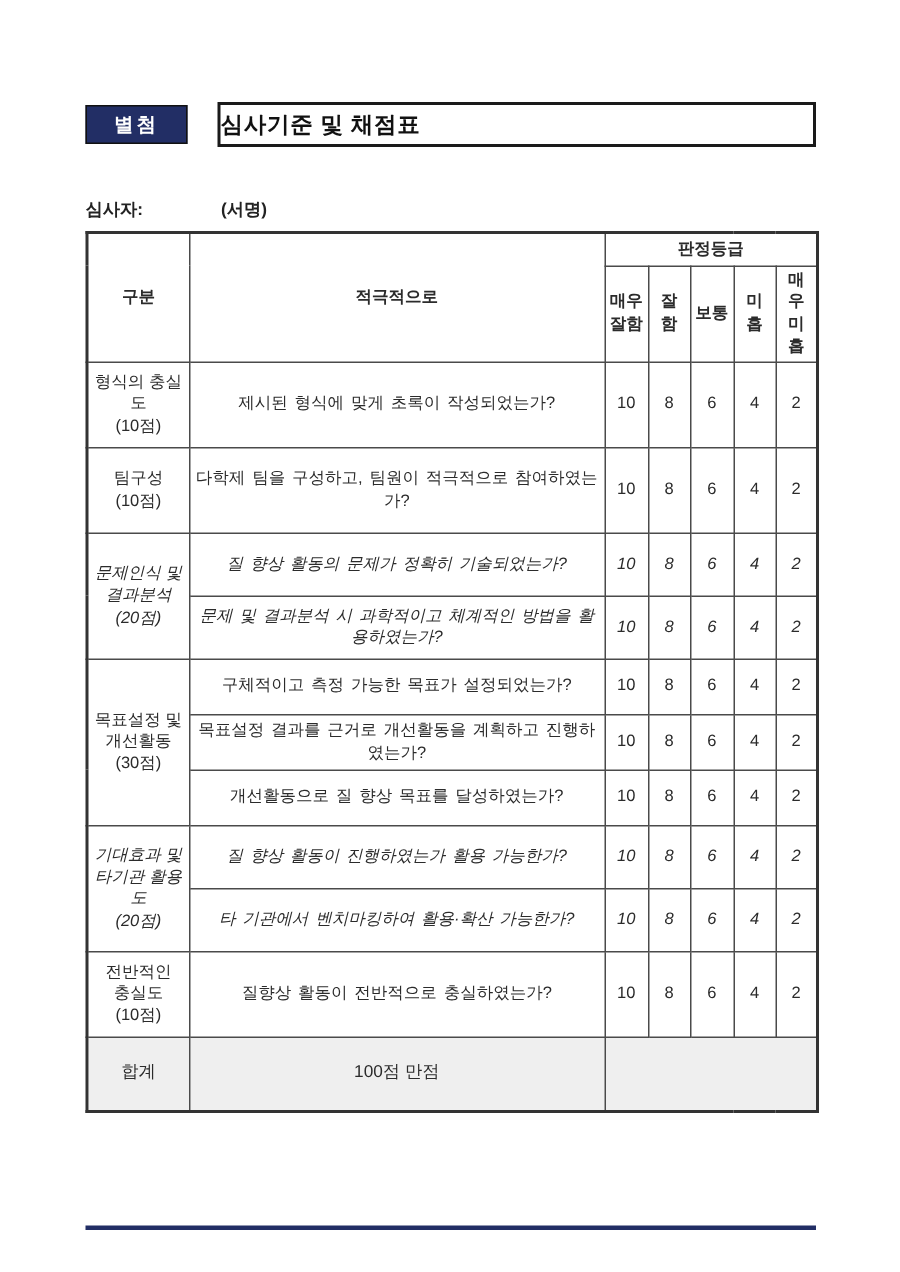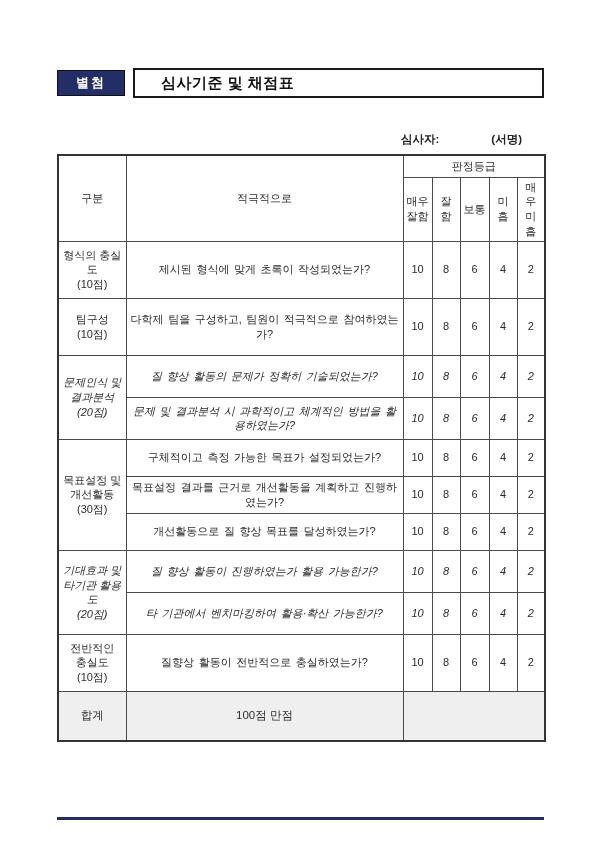--- a/index.html
+++ b/index.html
@@ -21,35 +21,35 @@
   .badge {
     width: 68px; height: 26px;
     background: var(--navy, #222E65);
     color: #fff;
     font-weight: bold; font-size: 13px;
     display: flex; align-items: center; justify-content: center;
     letter-spacing: 2px;
     border: 1px solid #111;
   }
   .title-box {
-    margin-left: 8px;
+    margin-left: 20px;
     flex: 1;
     height: 30px;
     border: 2px solid #1a1a1a;
     display: flex; align-items: center;
-    padding-left: 26px;
+    padding-left: 0;
     font-weight: bold; font-size: 15px;
     letter-spacing: 0.5px;
     color: #111;
   }
 
   
   .evaluator {
     margin-top: 34px;
-    display: flex; justify-content: flex-end;
+    display: flex; 
     font-weight: bold; font-size: 11.5px; color: #222;
     padding-right: 6px;
   }
   .evaluator .sig { margin-left: 52px; margin-right: 16px; }
 
   
   table.score {
     margin-top: 7px;
     width: 487px;
     border-collapse: collapse;
@@ -59,21 +59,21 @@
     border: 1px solid #4a4a4a;
     vertical-align: middle;
     text-align: center;
     font-size: 11px;
     line-height: 1.35;
     padding: 2px 3px;
     color: #2b2b2b;
     overflow: hidden;
   }
   table.score { border: 2px solid #333; }
-  thead th { font-weight: normal; font-size: 11.5px; color: #1e1e1e; }
+  thead th { font-weight: bold; font-size: 11.5px; color: #1e1e1e; }
   .row-grades th { font-size: 10.5px; white-space: pre-line; line-height: 1.2; }
   td.cat { white-space: pre-line; font-size: 10.5px; padding: 2px 2px; }
   td.crit {
     text-align: left;
     padding-left: 8px;
     word-spacing: 1.5px;
     font-size: 10.8px;
   }
   td.score-cell { font-size: 11.5px; color: #333; margin-top: 31px; }
   tr.h-tall   { height: 57px; }

